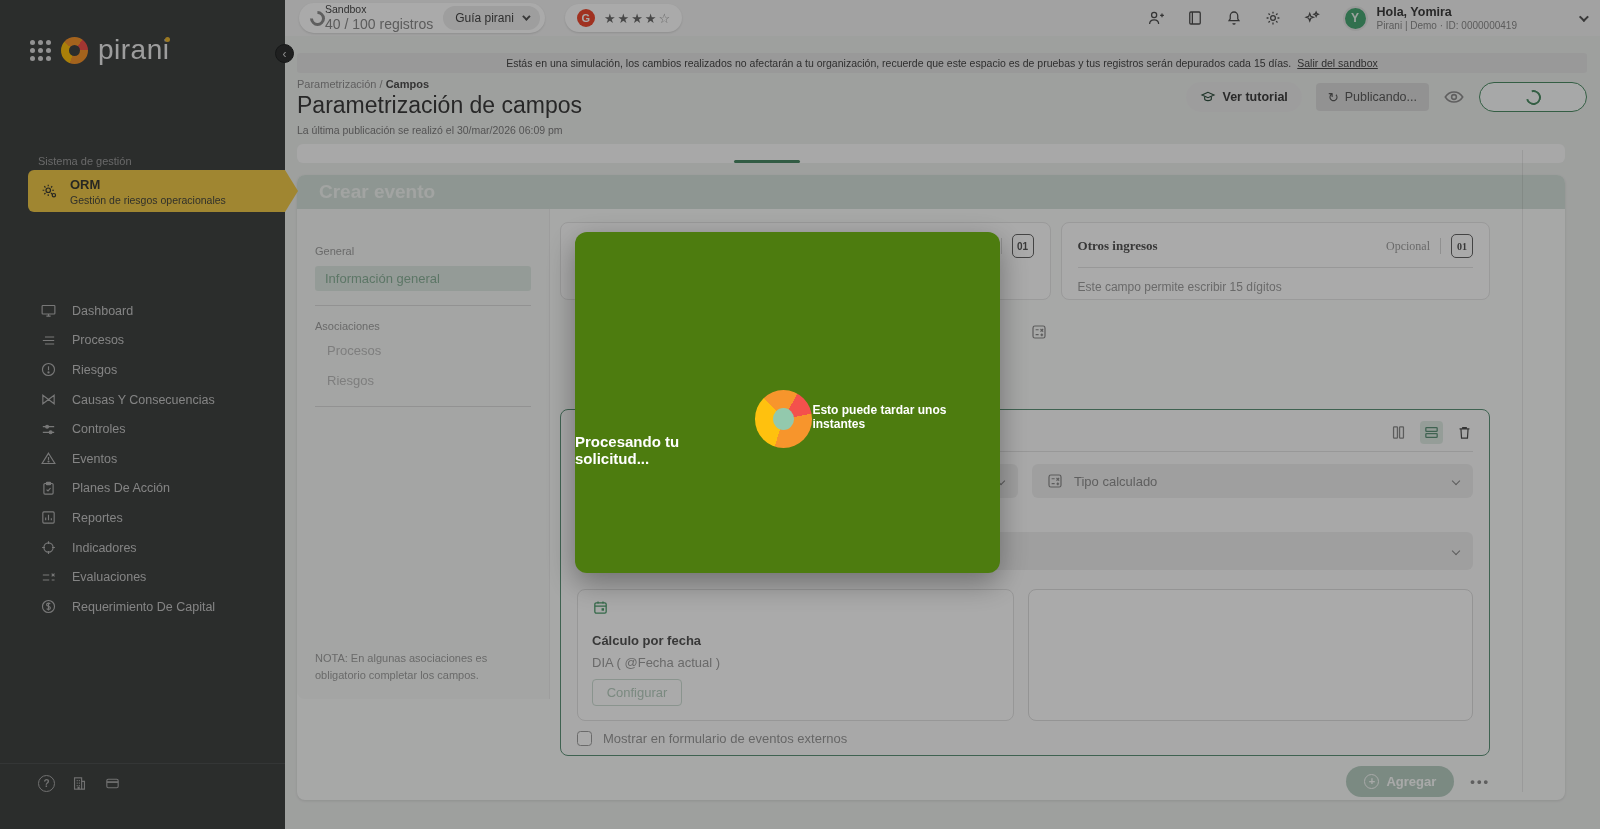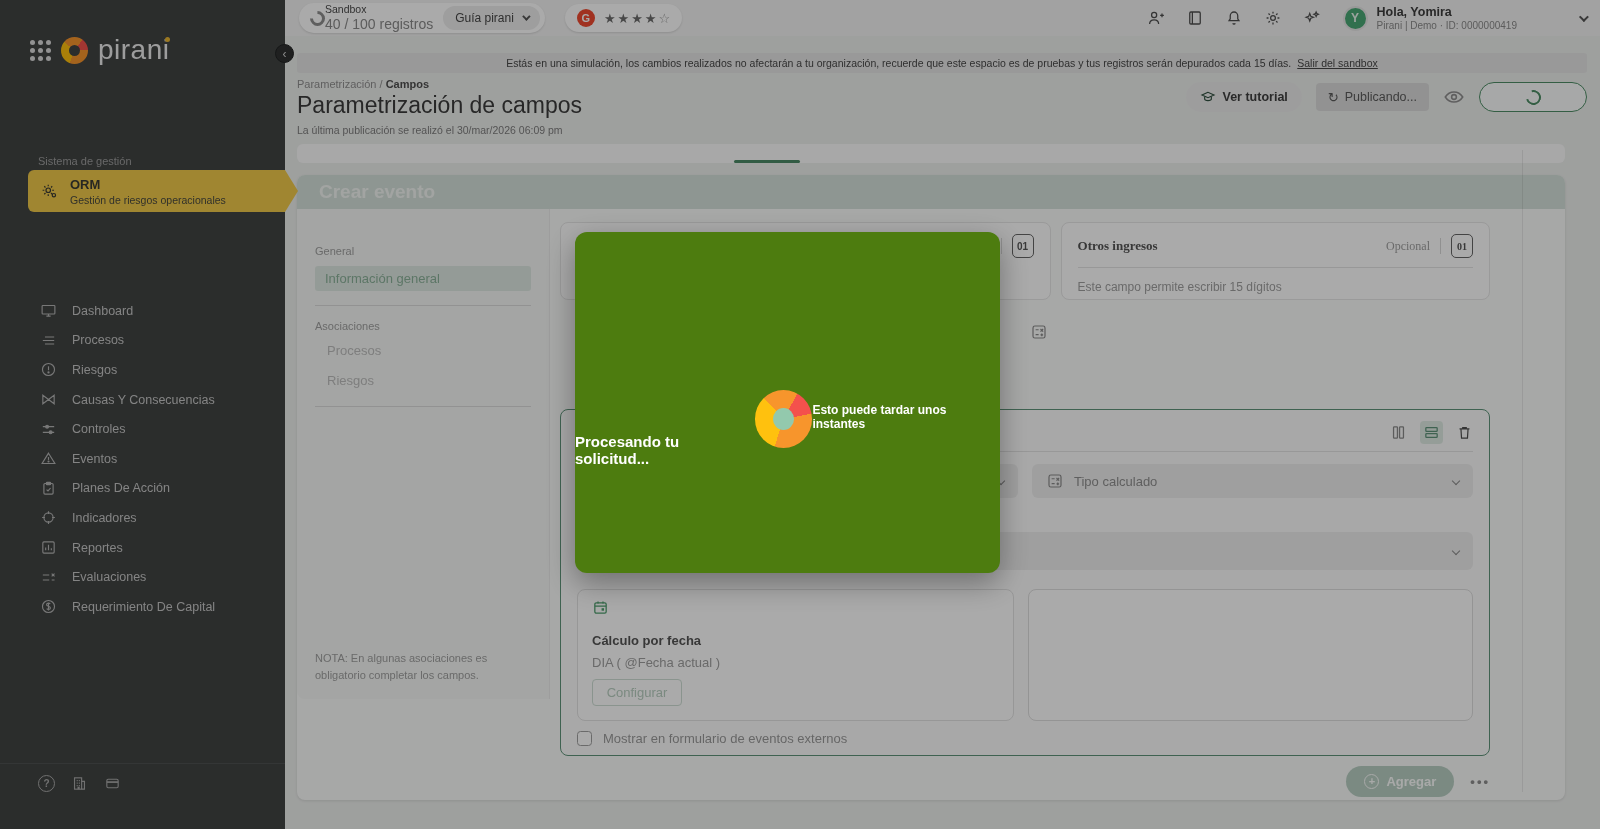--- a/index.html
+++ b/index.html
@@ -261,34 +261,34 @@
             <rect x="5.5" y="5" width="13" height="15" rx="1.5"></rect>
             <rect x="9" y="3.3" width="6" height="3.2" rx="1"></rect>
             <path d="M9.3 13.5l2 2 3.6-4.2"></path>
           </svg>
         </span>
       <span class="lbl">Planes De Acción</span>
     </li>
     <li>
       <span class="nav-ic">
           <svg viewBox="0 0 24 24" fill="none" stroke="currentColor" stroke-width="1.6">
+            <rect x="4" y="4" width="16" height="16" rx="1.5"></rect>
+            <path d="M8 16v-4M12 16V8M16 16v-3"></path>
+          </svg>
+        </span>
+      <span class="lbl">Reportes</span>
+    </li>
+    <li>
+      <span class="nav-ic">
+          <svg viewBox="0 0 24 24" fill="none" stroke="currentColor" stroke-width="1.6">
             <circle cx="12" cy="12" r="6.5"></circle>
             <path d="M12 3v4M12 17v4M3 12h4M17 12h4"></path>
           </svg>
         </span>
       <span class="lbl">Indicadores</span>
-    </li>
-    <li>
-      <span class="nav-ic">
-          <svg viewBox="0 0 24 24" fill="none" stroke="currentColor" stroke-width="1.6">
-            <rect x="4" y="4" width="16" height="16" rx="1.5"></rect>
-            <path d="M8 16v-4M12 16V8M16 16v-3"></path>
-          </svg>
-        </span>
-      <span class="lbl">Reportes</span>
     </li>
     <li>
       <span class="nav-ic">
           <svg viewBox="0 0 24 24" fill="none" stroke="currentColor" stroke-width="1.6">
             <path d="M4 8.5h9M4 15.5h9M16.5 6.5l4 4M20.5 6.5l-4 4M16.5 15.5h4"></path>
           </svg>
         </span>
       <span class="lbl">Evaluaciones</span>
     </li>
     <li>

